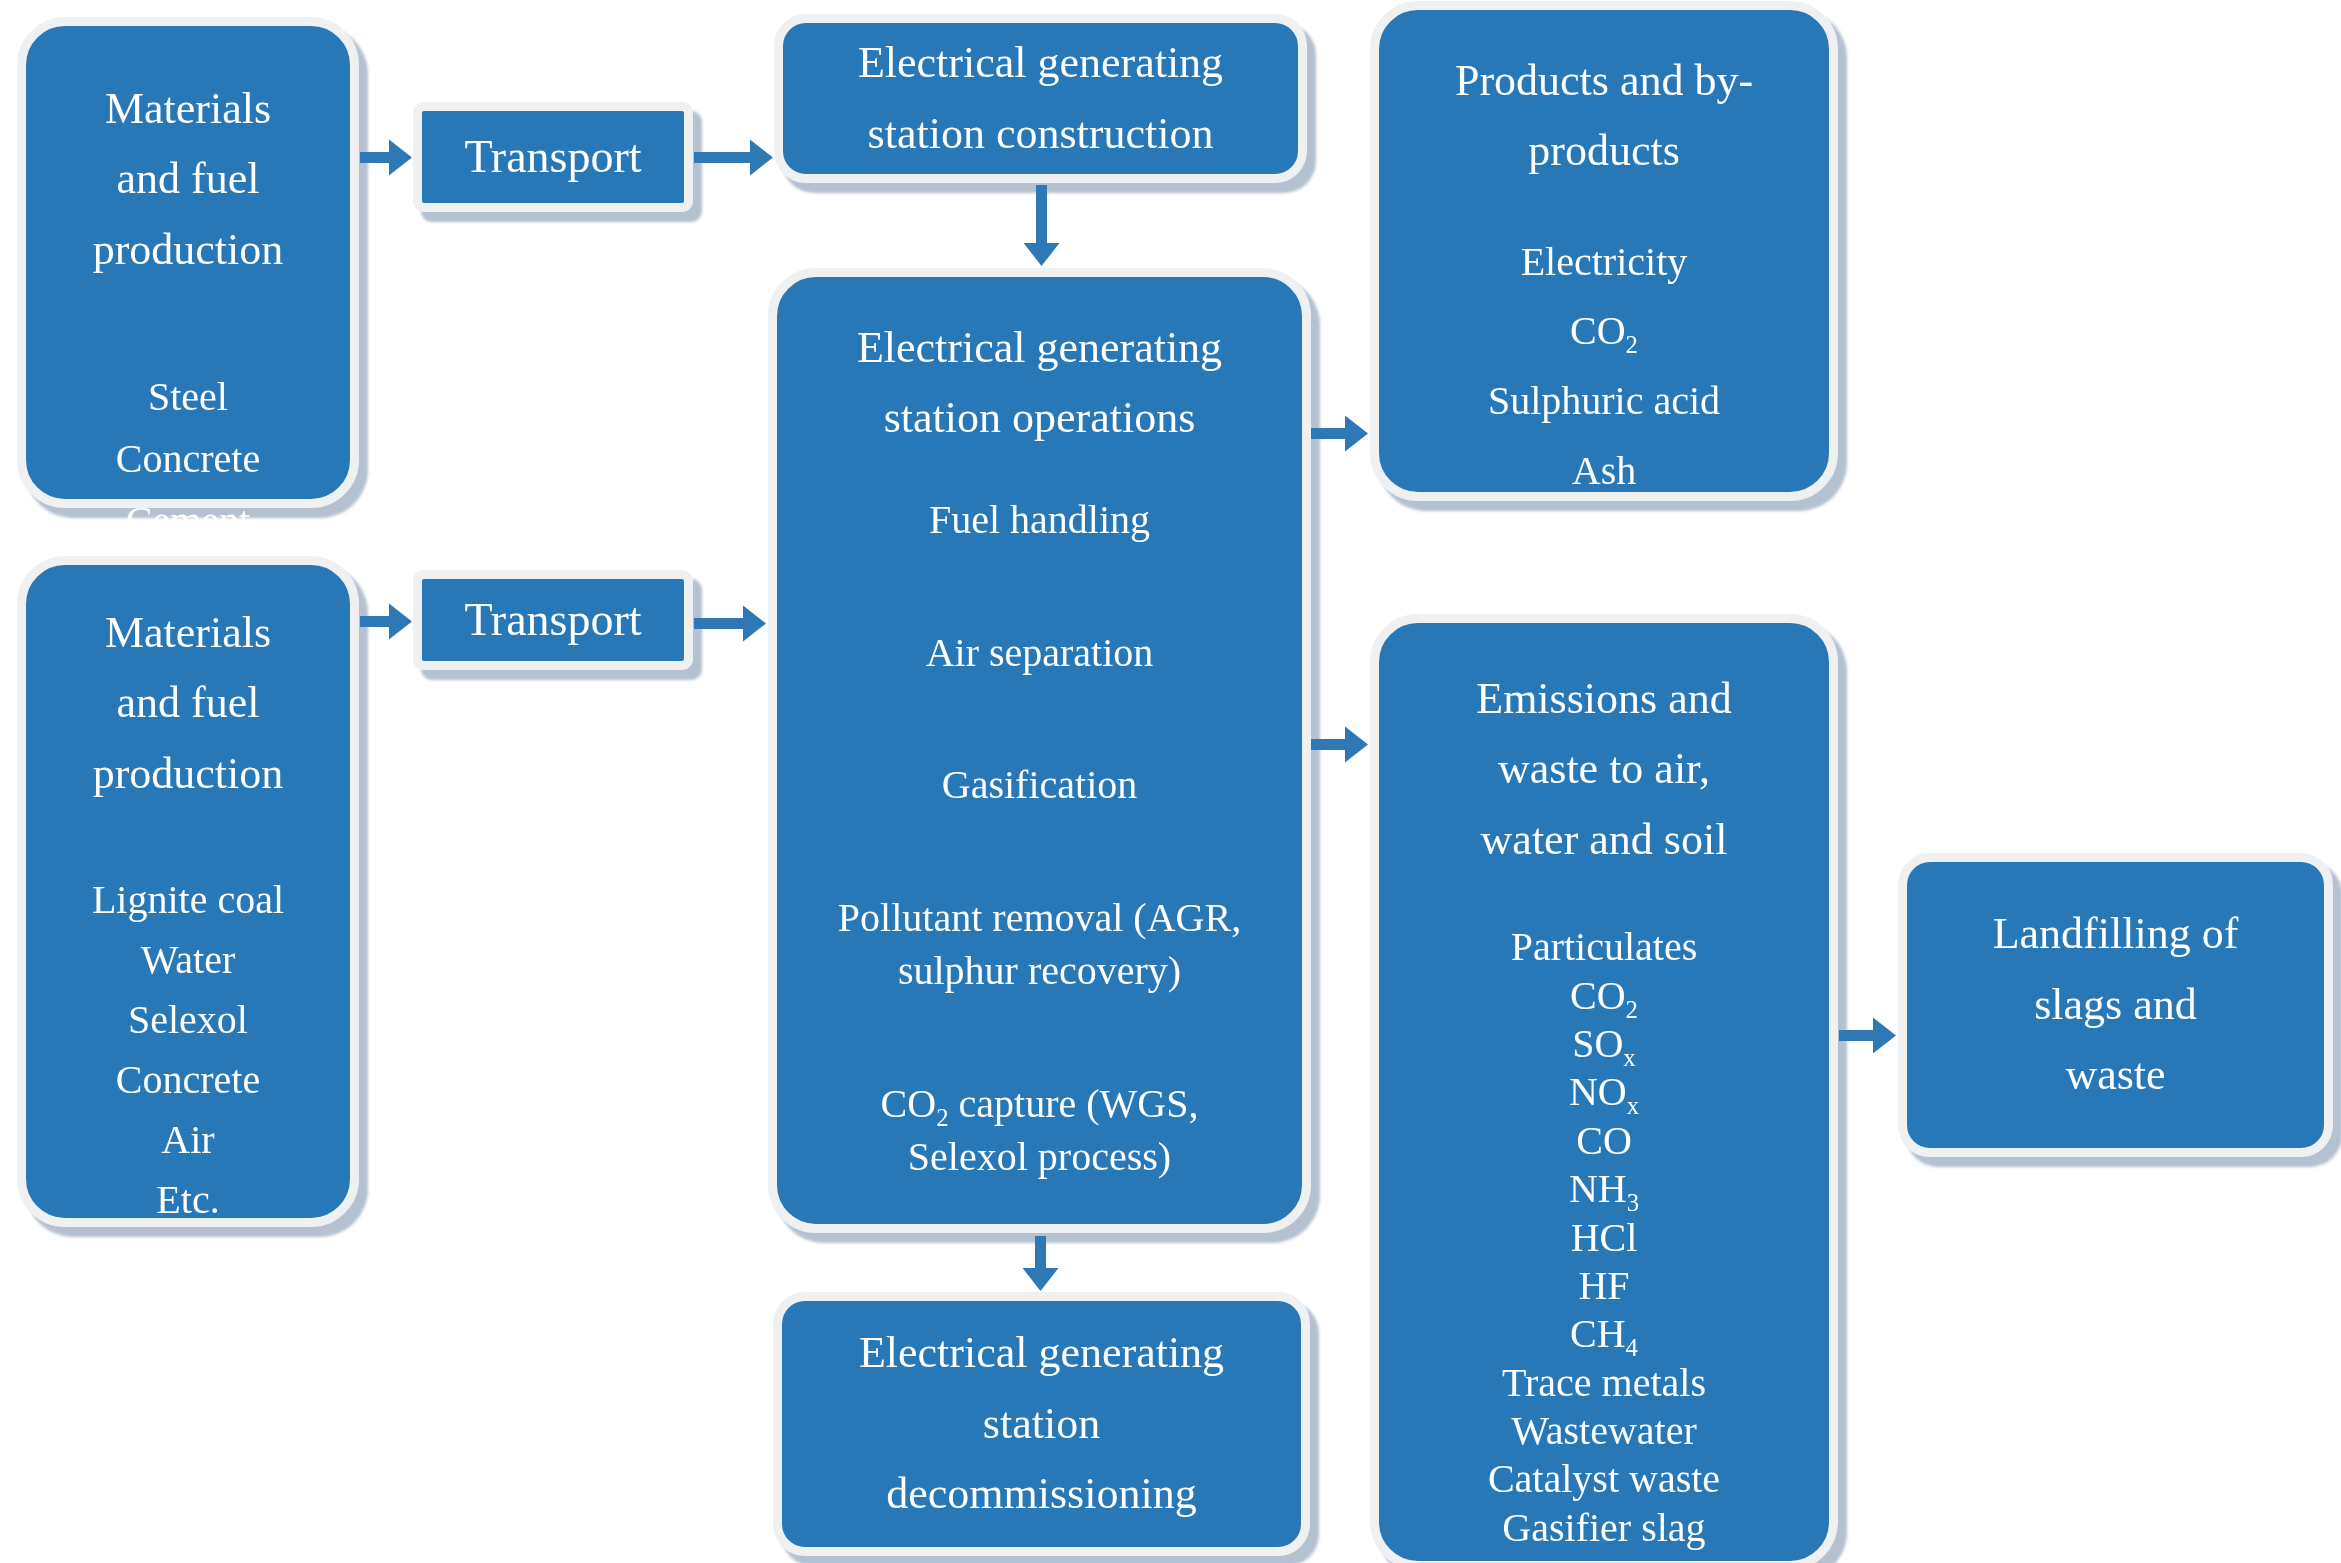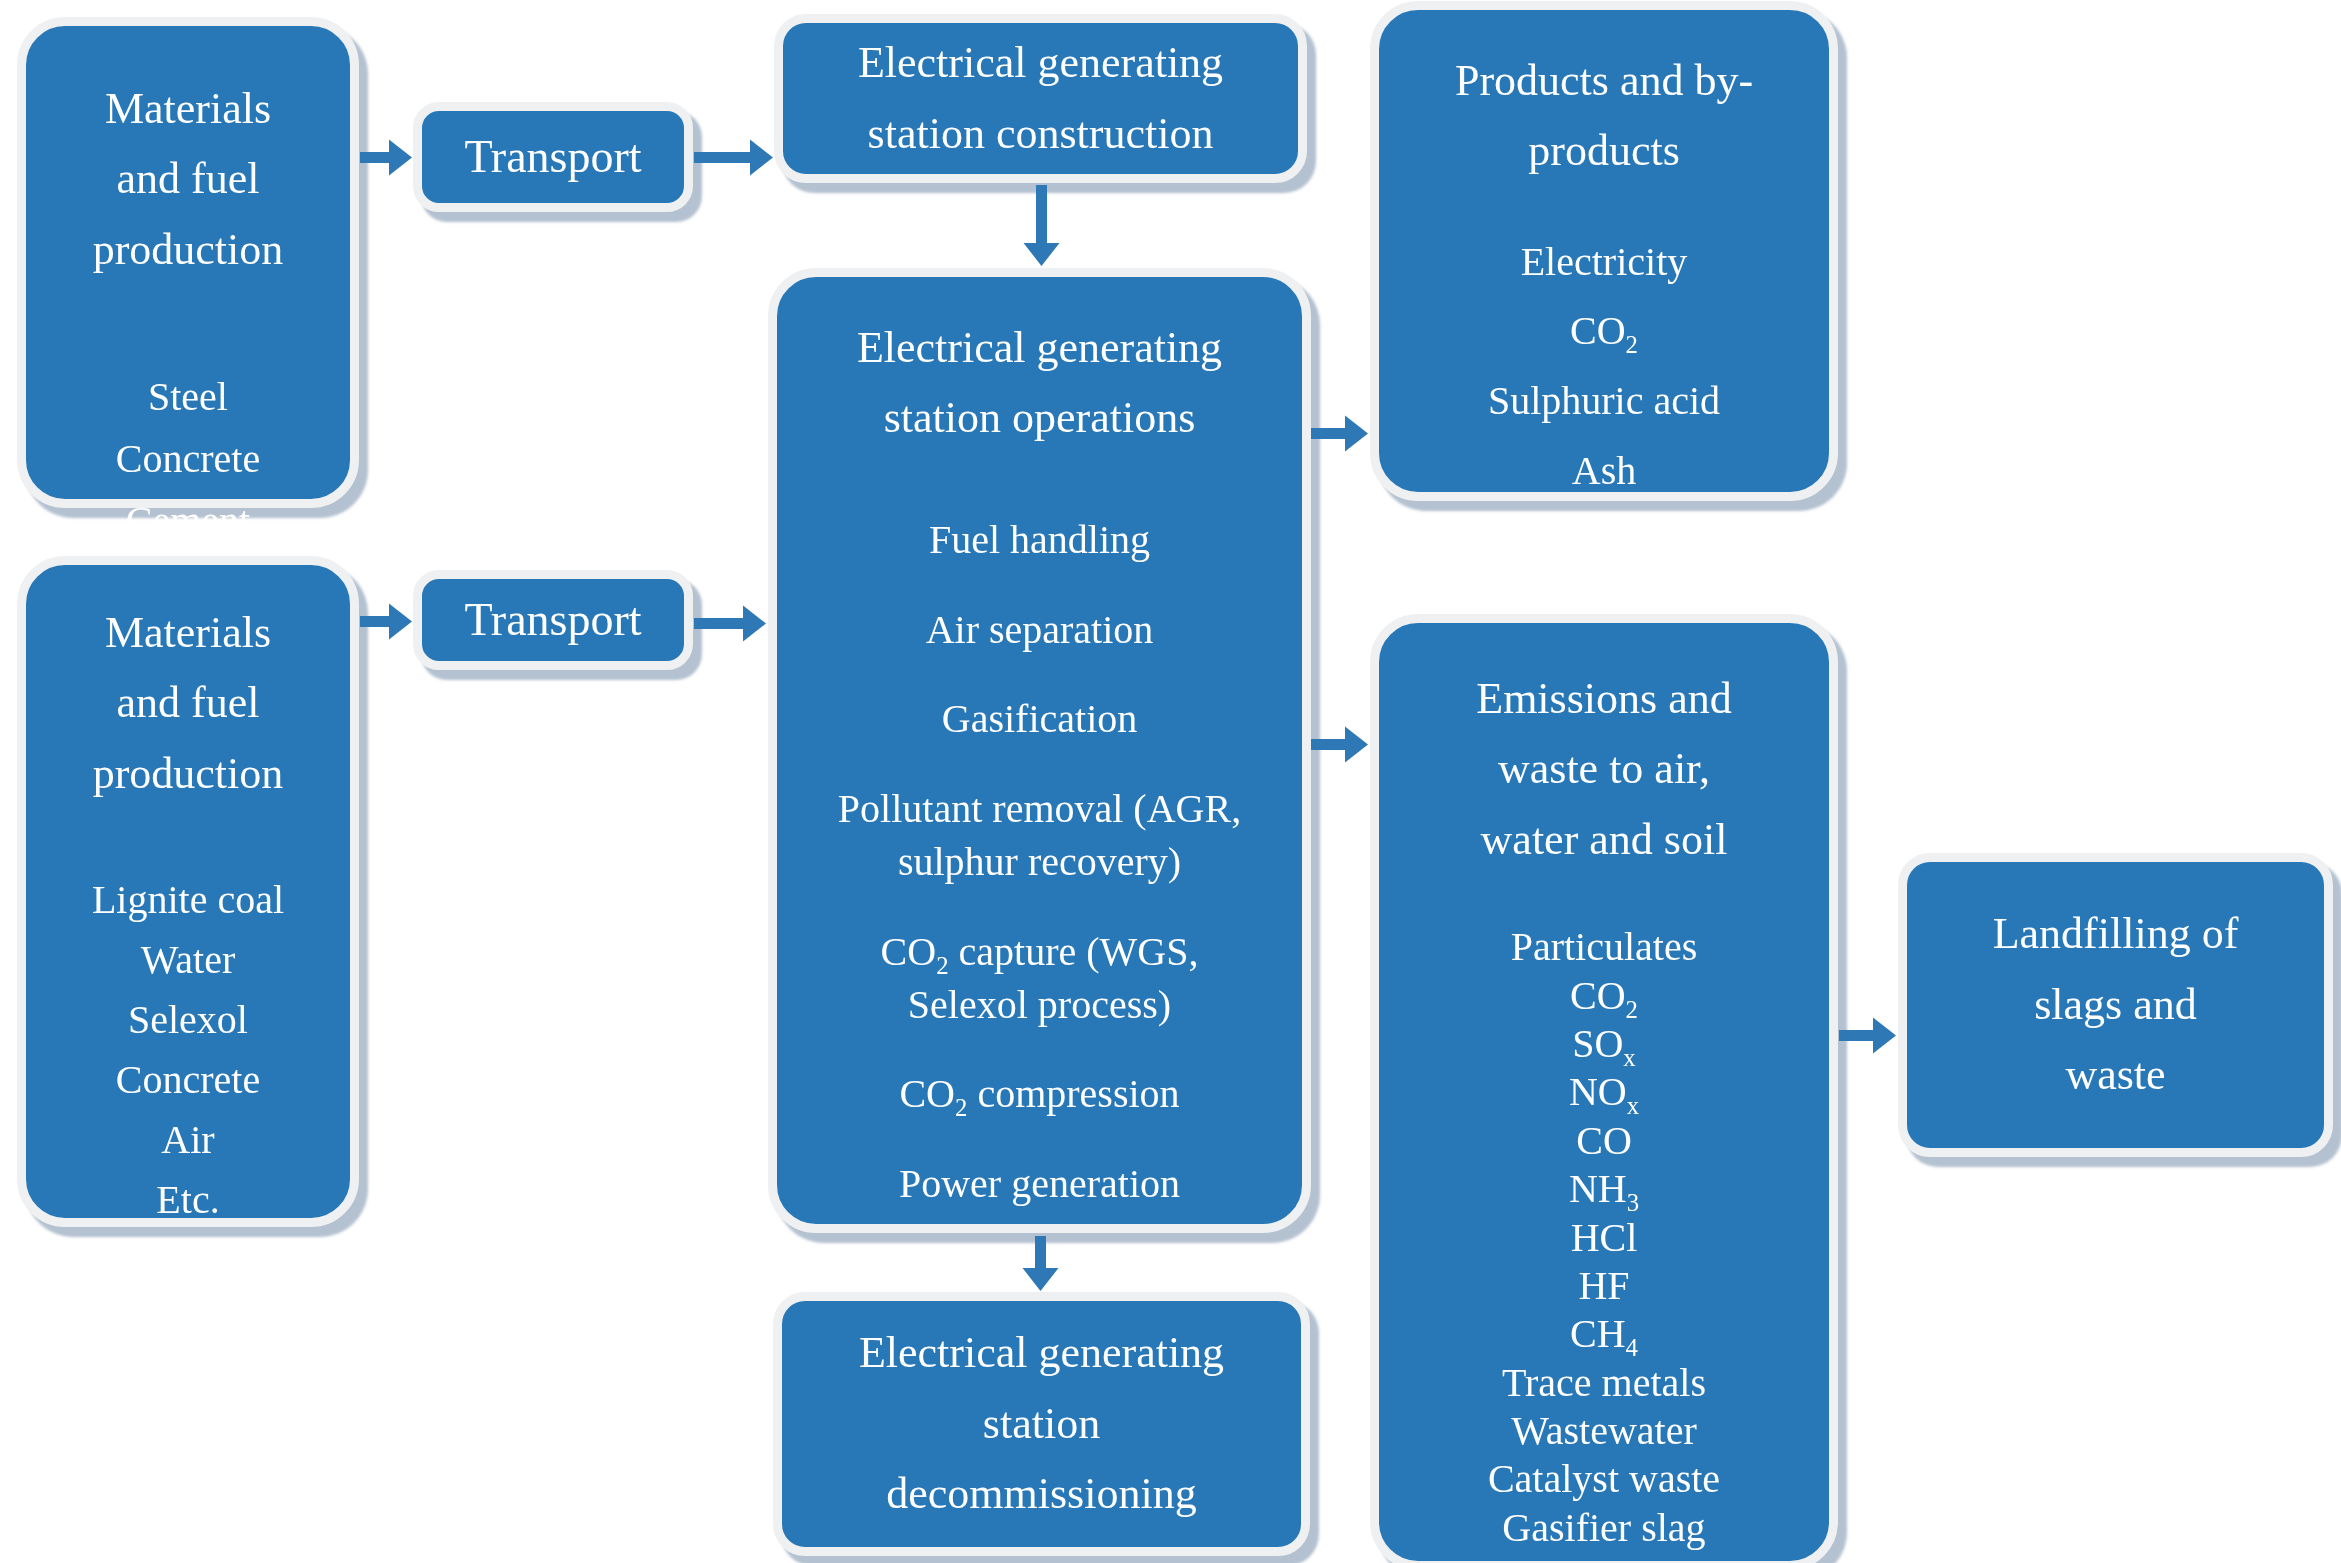--- a/index.html
+++ b/index.html
@@ -17,42 +17,42 @@
     overflow:hidden;
   }
   .box{
     position:absolute;box-sizing:border-box;background:var(--box-fill);
     border:9.7px solid var(--box-border);
     box-shadow:8.3px 9.7px 2.8px var(--box-shadow);
     display:flex;flex-direction:column;align-items:center;text-align:center;
   }
   .round-lg{border-radius:48px;}
   .round-md{border-radius:32px;}
-  .round-sm{border-radius:26px;}
+  .round-sm{border-radius:11px;}
   .center{justify-content:center;}
   .box-title{font-size:44px;line-height:1.6;white-space:pre-line;}
   .box-items{display:flex;flex-direction:column;align-items:center;}
   .box-items .item{font-size:40px;white-space:pre-line;}
   sub{font-size:0.62em;line-height:0;}
 
   
   .pad-a{padding-top:48px;}
   .pad-a .box-items{margin-top:81px;}
   .pad-a .item{line-height:1.55;}
   .pad-b{padding-top:33px;}
   .pad-b .box-items{margin-top:61px;}
   .pad-b .item{line-height:1.5;}
   .pad-prod{padding-top:36px;}
   .pad-prod .box-items{margin-top:50px;gap:20px;}
   .pad-prod .item{line-height:1.24;}
   .pad-emis{padding-top:41px;}
   .pad-emis .box-items{margin-top:48px;}
   .pad-emis .item{line-height:1.21;}
   .pad-ops{padding-top:36px;}
-  .pad-ops .box-items{margin-top:60px;}
+  .pad-ops .box-items{margin-top:40px;gap:43px;}
   .pad-ops .item{line-height:1.32;margin-bottom:37px;}
   .transport-label{font-size:46px;line-height:1;}
 
   
   .arrow{position:absolute;}
   .arrow.h{height:39px;transform:translateY(-50%);}
   .arrow.h::before{
     content:"";position:absolute;left:0;right:21px;top:50%;
     transform:translateY(-50%);height:11px;background:var(--arrow);
   }

